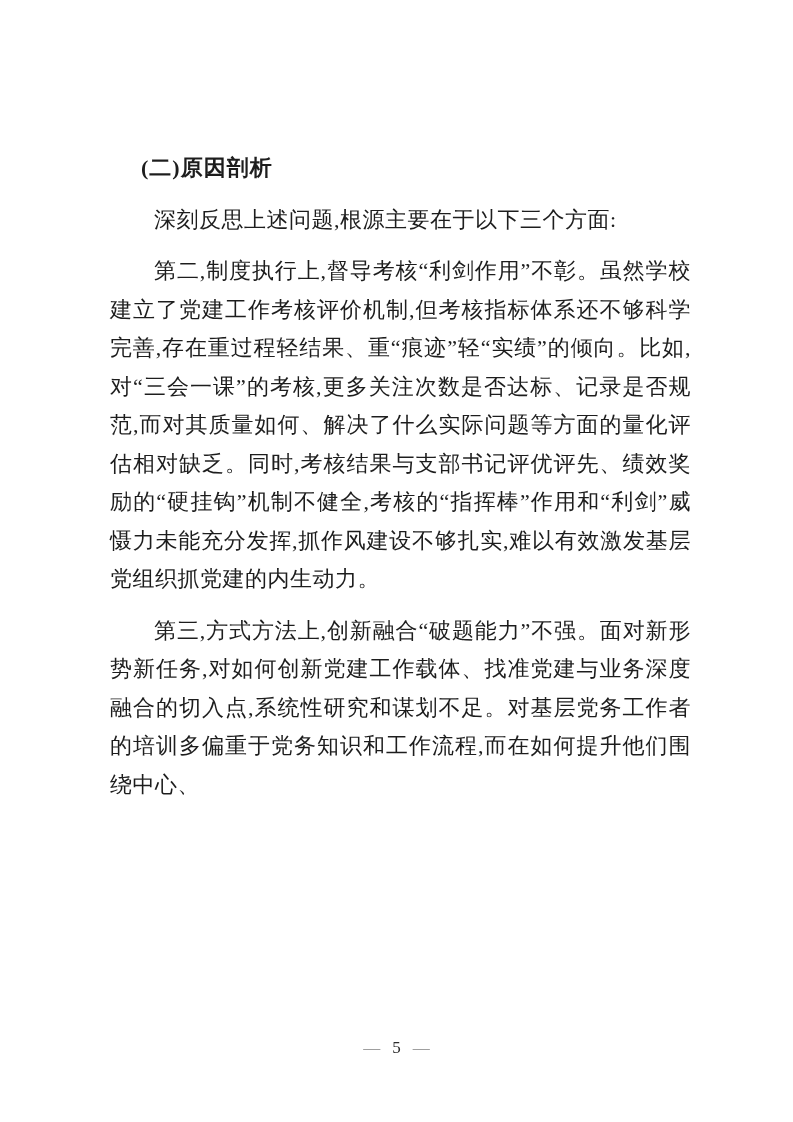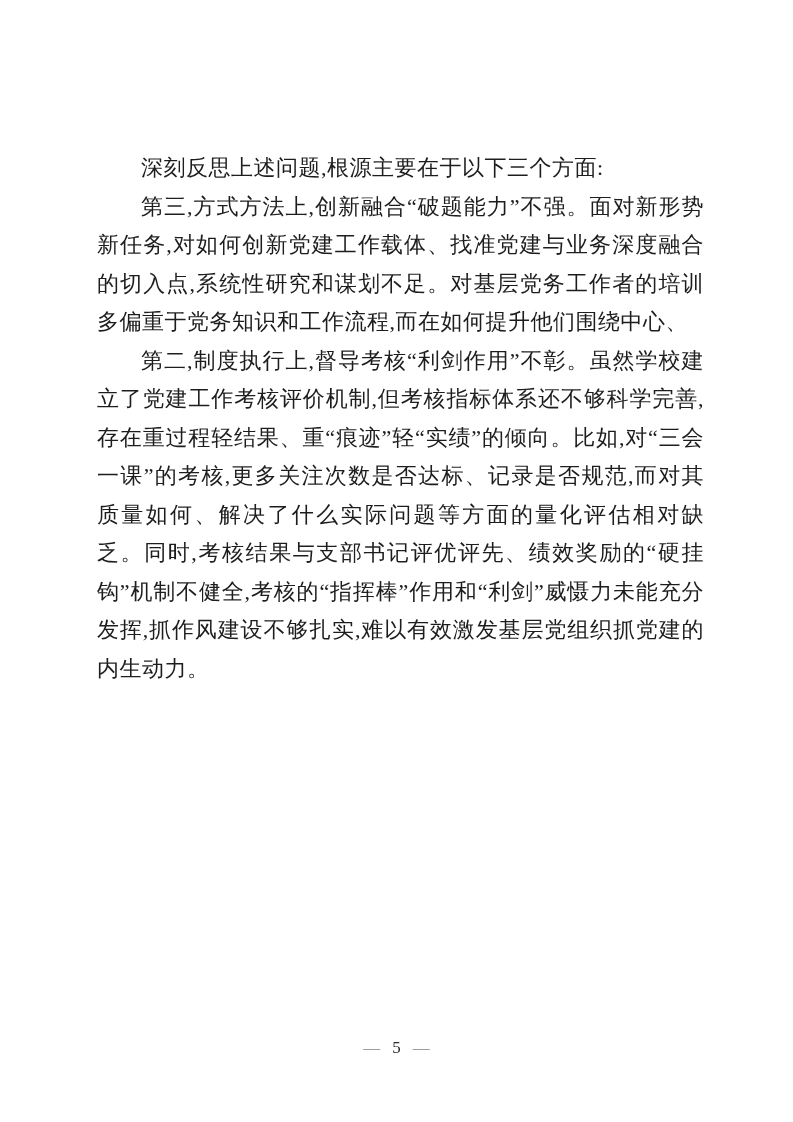--- a/index.html
+++ b/index.html
@@ -28,21 +28,21 @@
     text-align-last: left;
   }
   .heading {
     margin: 0;
     font-size: 22px;
     font-weight: bold;
     text-indent: 2em;
     letter-spacing: 1px;
   }
   .para {
-    margin: 0;
+    margin: 13px;
     text-indent: 2em;
   }
   .footer {
     position: absolute;
     top: 1036px;
     left: 0;
     right: 0;
     text-align: center;
     font-size: 17px;
     line-height: 24px;
@@ -54,21 +54,22 @@
   .footer .pagenum {
     color: #2a2a2a;
     margin: 0 12px;
   }
 </style>
 </head>
 <body>
 
 <div class="page">
   <div class="content">
+    <h2 class="heading">(二)原因剖析</h2>
     <p class="para">深刻反思上述问题,根源主要在于以下三个方面:</p>
+    <p class="para">第二,制度执行上,督导考核“利剑作用”不彰。虽然学校建立了党建工作考核评价机制,但考核指标体系还不够科学完善,存在重过程轻结果、重“痕迹”轻“实绩”的倾向。比如,对“三会一课”的考核,更多关注次数是否达标、记录是否规范,而对其质量如何、解决了什么实际问题等方面的量化评估相对缺乏。同时,考核结果与支部书记评优评先、绩效奖励的“硬挂钩”机制不健全,考核的“指挥棒”作用和“利剑”威慑力未能充分发挥,抓作风建设不够扎实,难以有效激发基层党组织抓党建的内生动力。</p>
     <p class="para">第三,方式方法上,创新融合“破题能力”不强。面对新形势新任务,对如何创新党建工作载体、找准党建与业务深度融合的切入点,系统性研究和谋划不足。对基层党务工作者的培训多偏重于党务知识和工作流程,而在如何提升他们围绕中心、</p>
-    <p class="para">第二,制度执行上,督导考核“利剑作用”不彰。虽然学校建立了党建工作考核评价机制,但考核指标体系还不够科学完善,存在重过程轻结果、重“痕迹”轻“实绩”的倾向。比如,对“三会一课”的考核,更多关注次数是否达标、记录是否规范,而对其质量如何、解决了什么实际问题等方面的量化评估相对缺乏。同时,考核结果与支部书记评优评先、绩效奖励的“硬挂钩”机制不健全,考核的“指挥棒”作用和“利剑”威慑力未能充分发挥,抓作风建设不够扎实,难以有效激发基层党组织抓党建的内生动力。</p>
   </div>
 
   <div class="footer">
     <span class="dash">—</span><span class="pagenum">5</span><span class="dash">—</span>
   </div>
 </div>
 
 </body></html>

